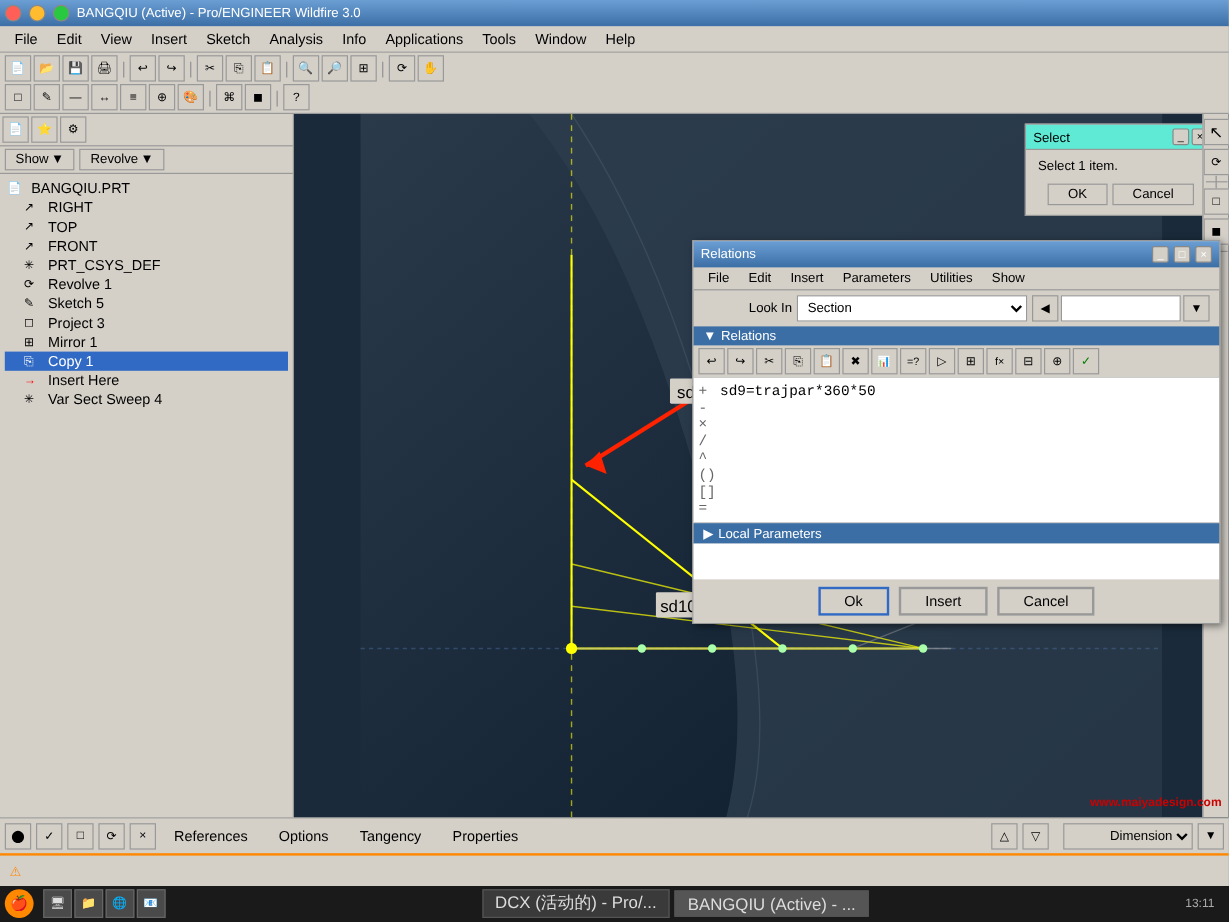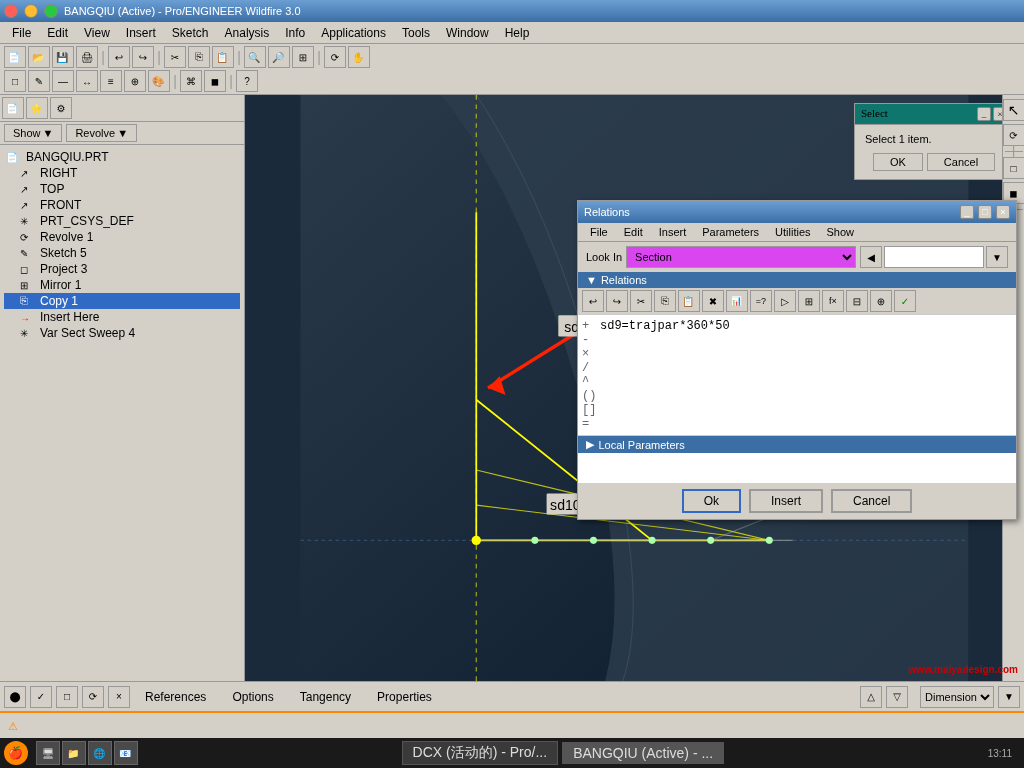--- a/index.html
+++ b/index.html
@@ -199,26 +199,27 @@
       padding: 1px 8px;
       cursor: pointer;
       font-size: 11px;
     }
     .look-in-row {
       display: flex;
       align-items: center;
       padding: 4px 8px;
       gap: 4px;
       font-size: 11px;
+      margin-left: 38px;
     }
     .look-in-select {
       flex: 1;
       height: 22px;
       border: 1px solid #999;
-      background: #d946ef;
+      background: #ffffff;
       font-size: 11px;
       padding: 0 4px;
     }
     .relations-section-header {
       background: #3a6ea5;
       color: white;
       font-size: 11px;
       padding: 2px 8px;
       display: flex;
       align-items: center;
@@ -285,28 +286,27 @@
     
     .select-dialog {
       position: absolute;
       right: 10px;
       top: 10px;
       background: #d4d0c8;
       border: 1px solid #999;
       width: 160px;
     }
     .select-dialog-title {
-      background: #0f766e;
+      background: #5eead4;
       padding: 3px 6px;
       font-size: 11px;
       border-bottom: 1px solid #999;
       display: flex;
-      align-items: flex-start;
+      align-items: flex-end;
       justify-content: space-between;
-      font-family: Liberation Serif, serif;
     }
     .select-dialog-content {
       padding: 4px 6px;
     }
     .select-dialog-buttons {
       display: flex;
       gap: 4px;
       justify-content: center;
       padding: 4px;
     }
@@ -642,21 +642,21 @@
   <div class="tool-btn">×</div>
   <span class="tab-item">References</span>
   <span class="tab-item">Options</span>
   <span class="tab-item">Tangency</span>
   <span class="tab-item">Properties</span>
   <div style="flex:1;"></div>
   <div style="display:flex; align-items:center; gap:4px; margin-right:8px;">
     <div class="tool-btn">△</div>
     <div class="tool-btn">▽</div>
   </div>
-  <select style="height:22px; font-size:11px; border:1px solid #999; background:#d4d0c8;">
+  <select style="height:22px; font-size:11px; border:1px solid #999; background:#d4d0c8;padding-left:34px;">
     <option>Dimension</option>
   </select>
   <div class="tool-btn">▼</div>
 </div>
 
 <div class="status-bar">
   <span class="status-icon">⚠</span>
 </div>
 
 <div class="taskbar" style="position:fixed; bottom:0; left:0; right:0; height:30px;">

